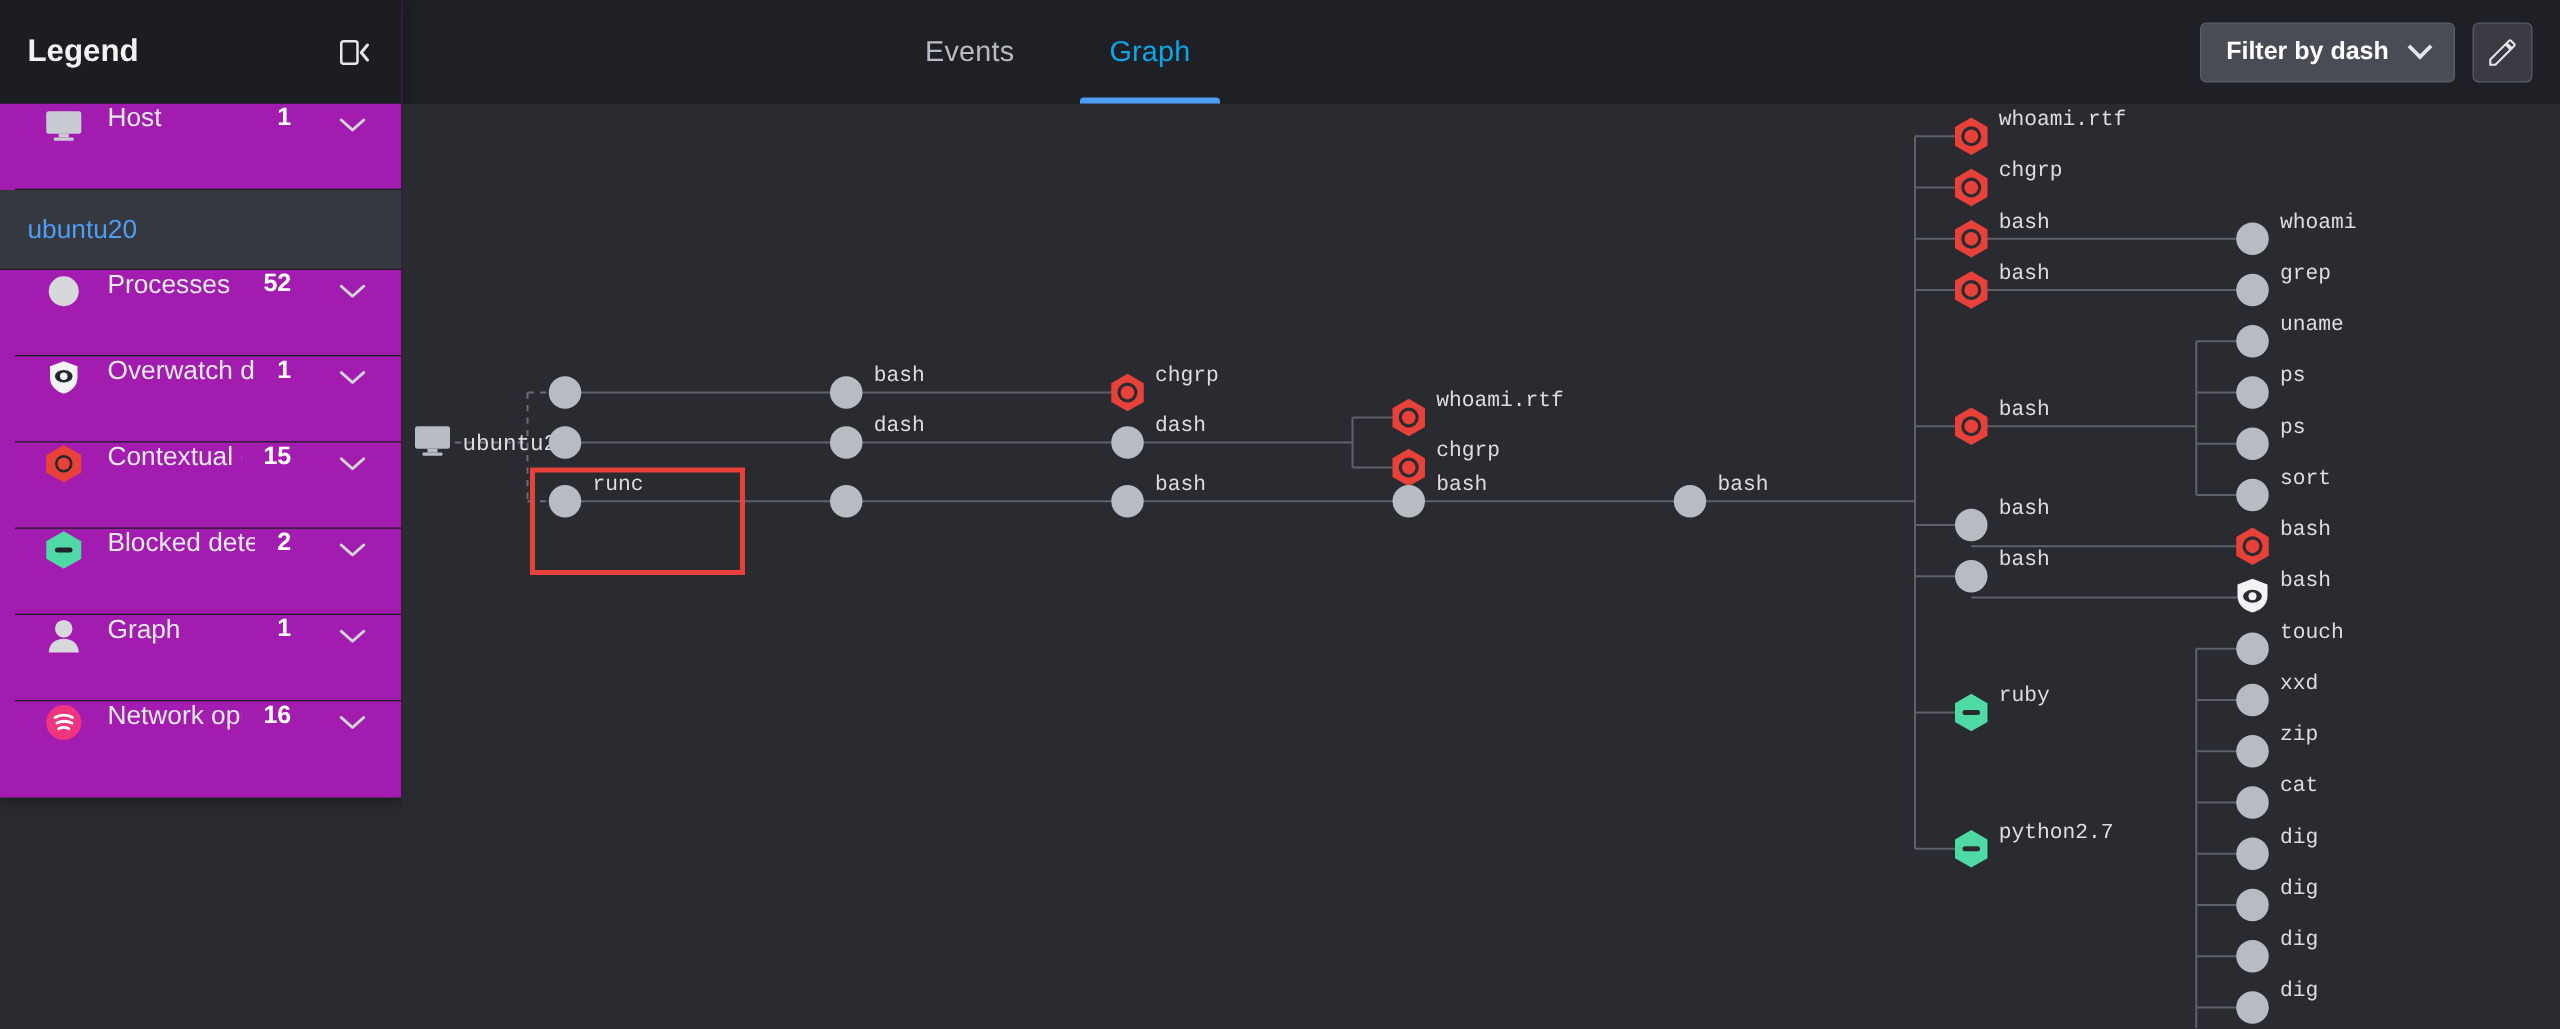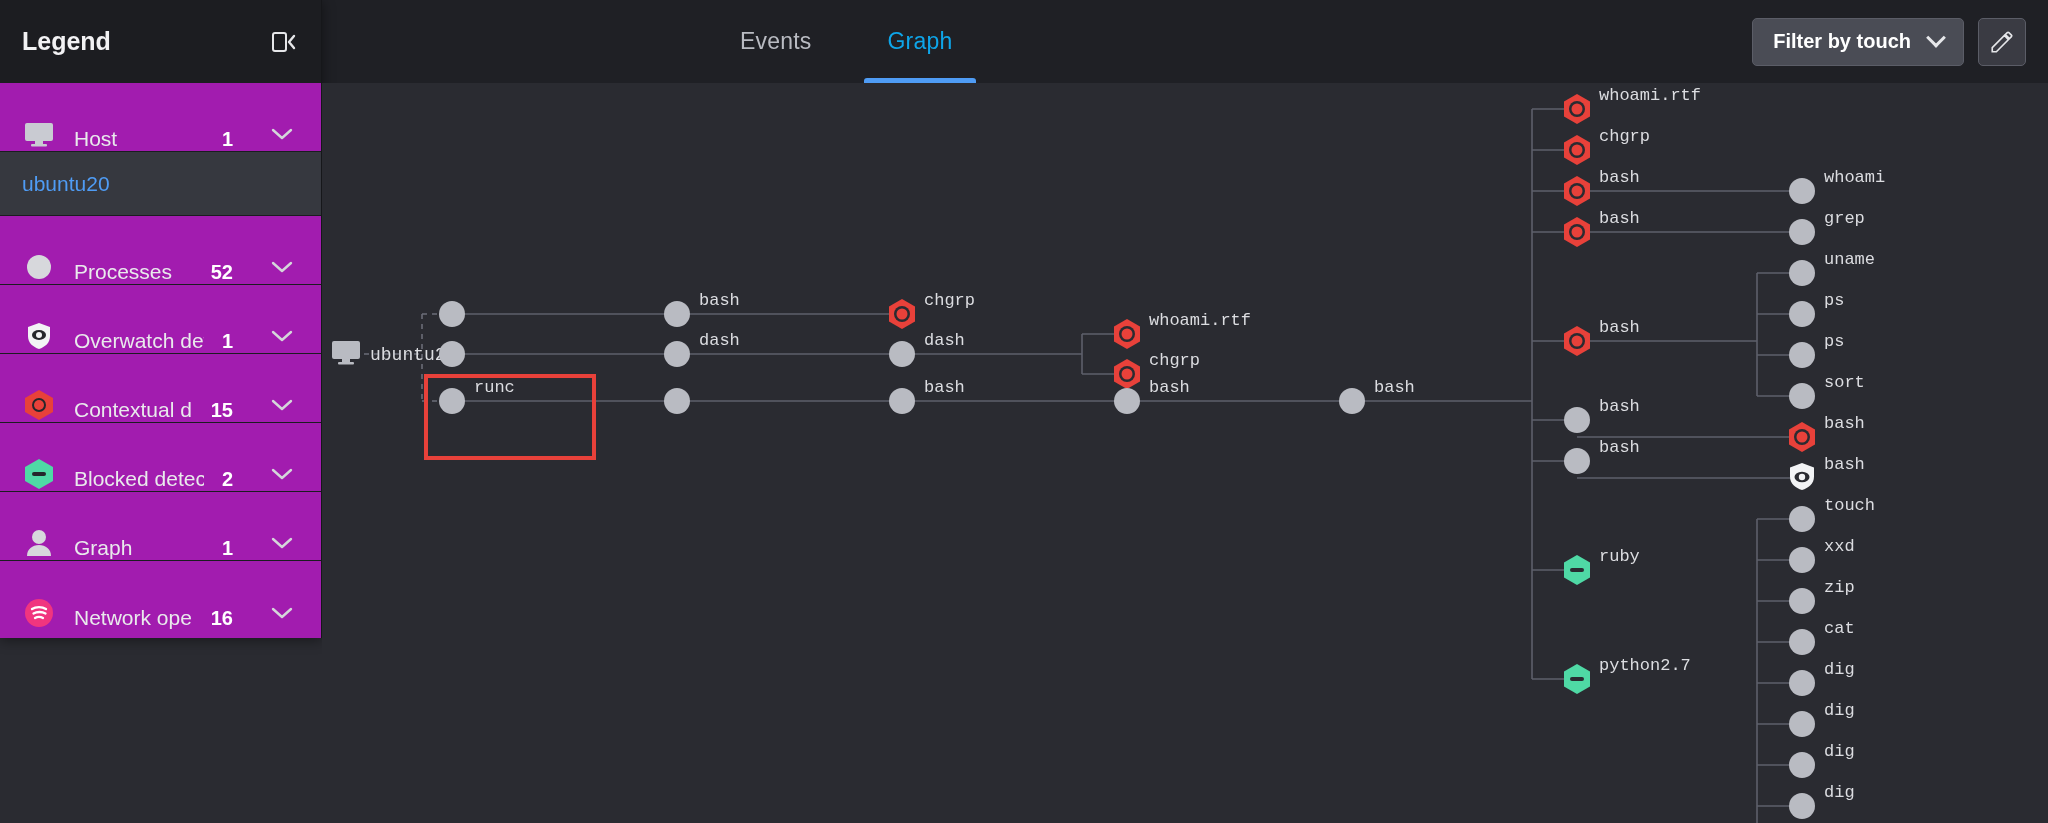--- a/index.html
+++ b/index.html
@@ -52,22 +52,22 @@
     background:#a21caf; border-right:1px solid #16171a;
     box-shadow:0 2px 12px rgba(0,0,0,.45);
   }
   .sb-head{
     height:83px; background:#1c1d21; display:flex; align-items:center;
     padding:0 22px; justify-content:space-between;
   }
   .sb-title{ font-size:25px; font-weight:bold; color:#f2f2f4; }
   .collapse-ic{ display:flex; align-items:center; gap:2px; cursor:pointer; }
   .sb-row{
-    height:69px; display:flex; align-items:flex-end; padding:0 22px;
-    border-bottom:1px solid #1b1c20; gap:18px; cursor:pointer;
+    height:69px; display:flex; align-items:flex-start; padding:0 22px;
+    border-bottom:1px solid #1b1c20; gap:18px; cursor:pointer;margin-left:12px;
   }
   .sb-row .label{ font-size:21px; color:#e9eaec; flex:1;
     white-space:nowrap; overflow:hidden; }
   .sb-row .count{ font-size:20px; font-weight:bold; color:#ffffff; margin-right:14px;}
   .sb-sel{
     height:64px; background:#36383f; display:flex; align-items:center;
     padding:0 22px; border-bottom:1px solid #1b1c20; cursor:pointer;
   }
   .sb-sel span{ color:#4f9cf5; font-size:21px; }
   .ico{ width:34px;height:34px; display:flex;align-items:center;justify-content:center;flex:0 0 34px;}
@@ -96,21 +96,21 @@
     <div class="tabs">
       <div class="tab">
           <span>Events</span>
         </div>
       <div class="tab active">
           <span>Graph</span>
         </div>
     </div>
     <div class="top-right">
       <div class="filter-btn">
-        <span>Filter by touch</span>
+        <span>Filter by dash</span>
         <span class="chev-down"></span>
       </div>
       <div class="pencil-btn">
         <svg width="26" height="26" viewBox="0 0 24 24">
           <path d="M3 17.2V21h3.8L18 9.8l-3.8-3.8L3 17.2zM20.7 7.1c.4-.4.4-1 0-1.4l-2.4-2.4c-.4-.4-1-.4-1.4 0l-1.8 1.8 3.8 3.8 1.8-1.8z" fill="none" stroke="#e6e7ea" stroke-width="1.5"></path>
         </svg>
       </div>
     </div>
   </div>
 

